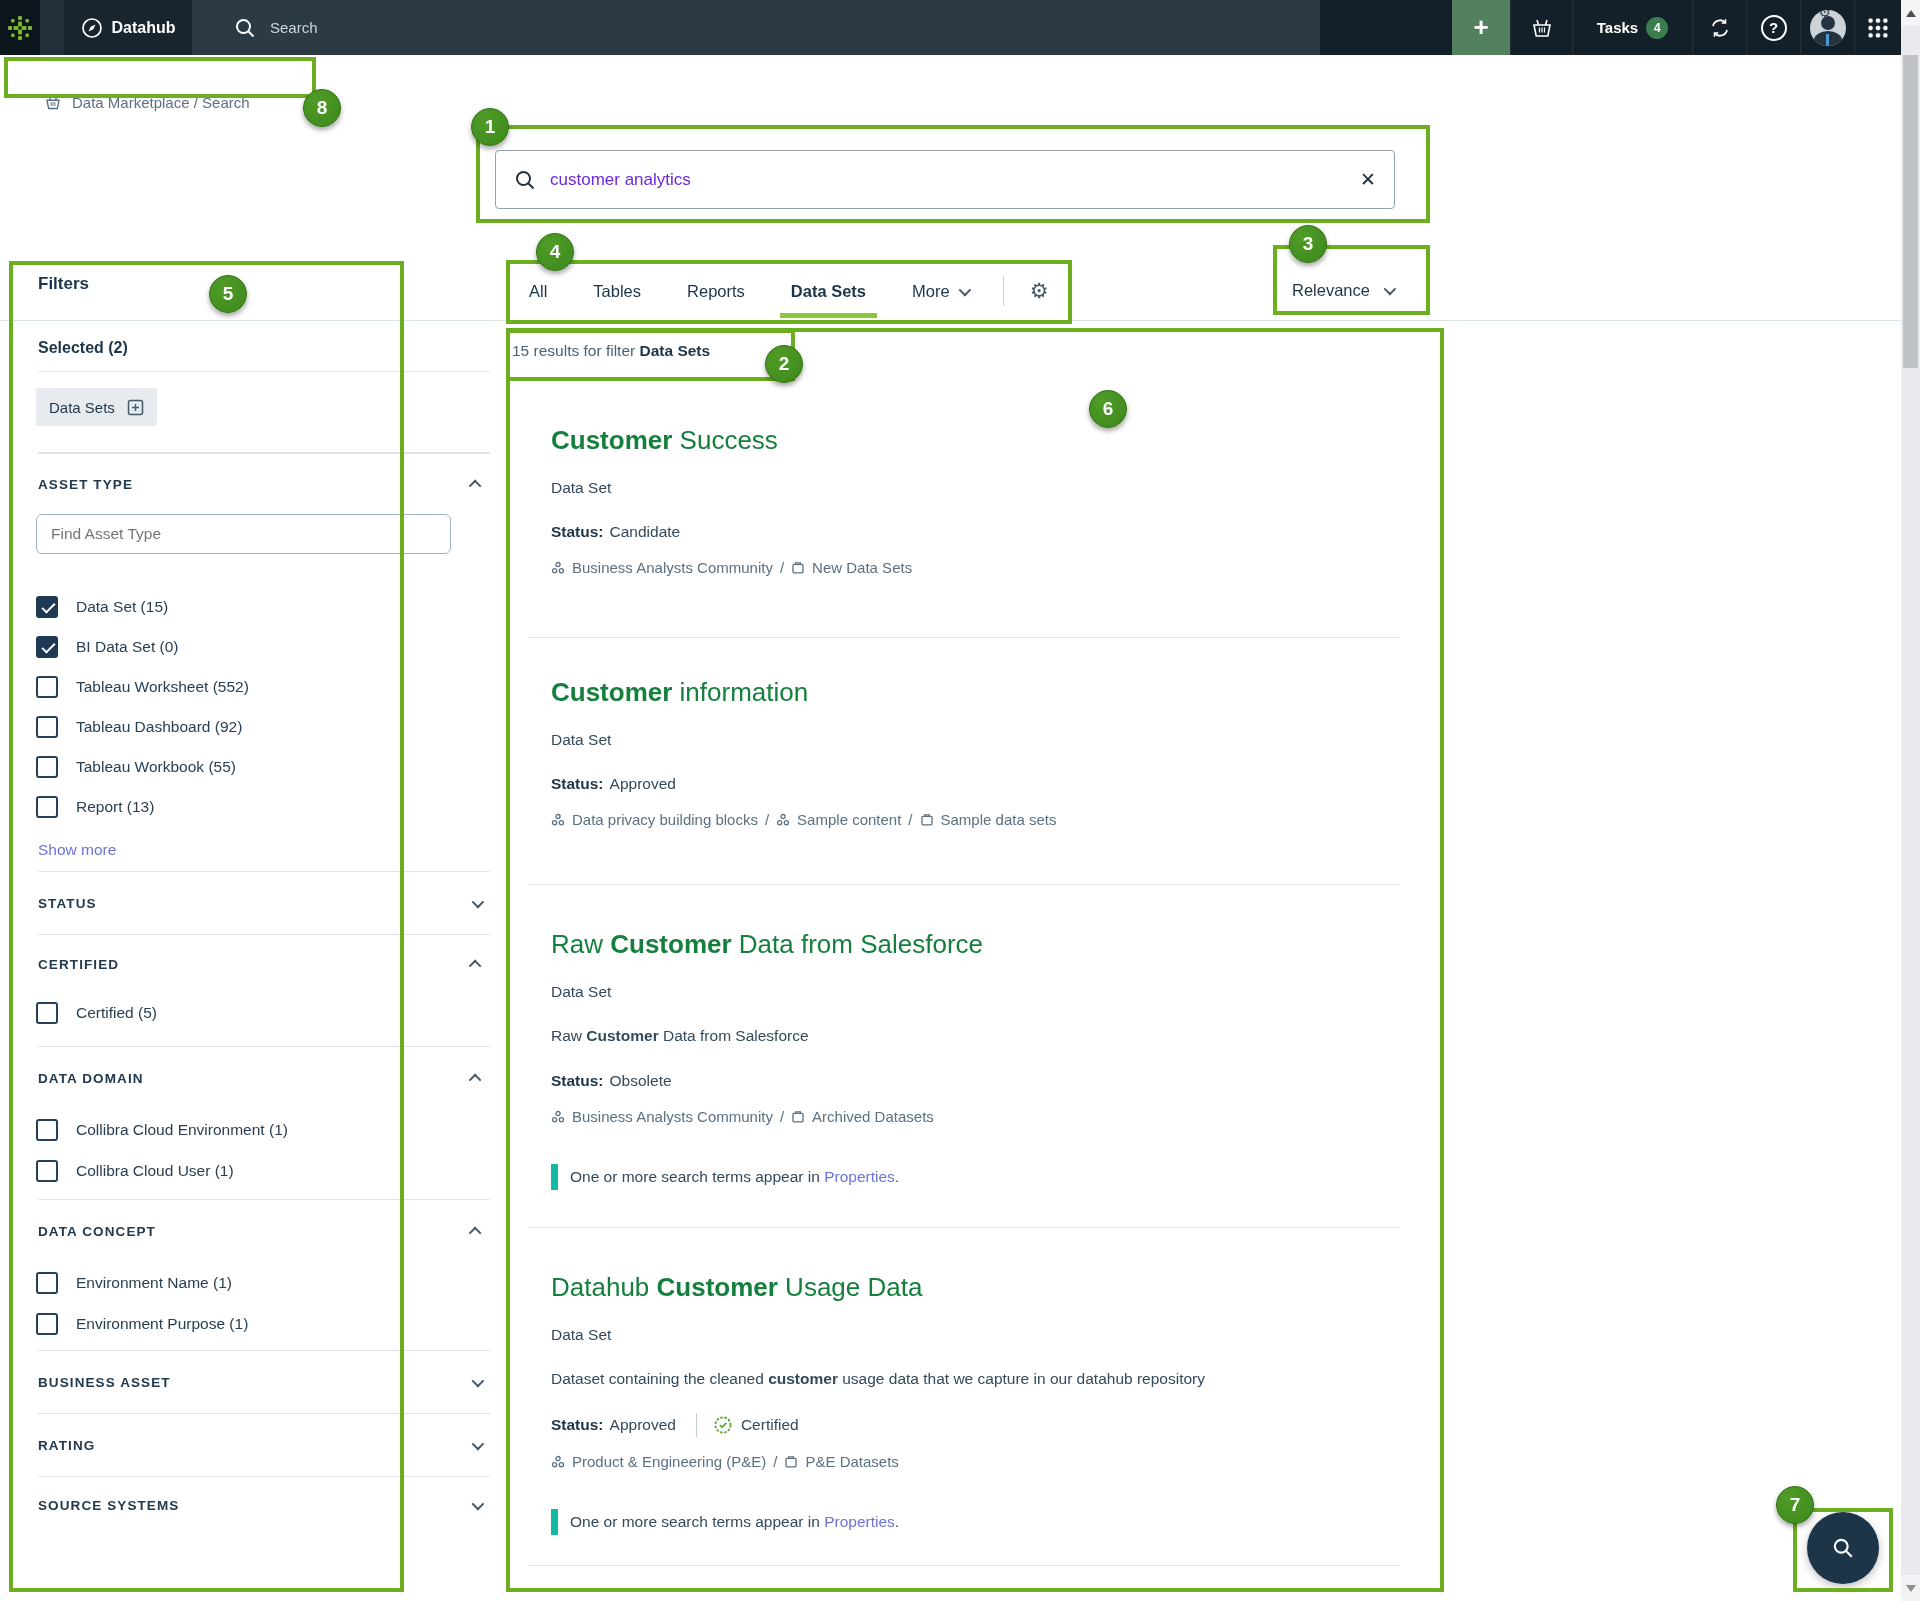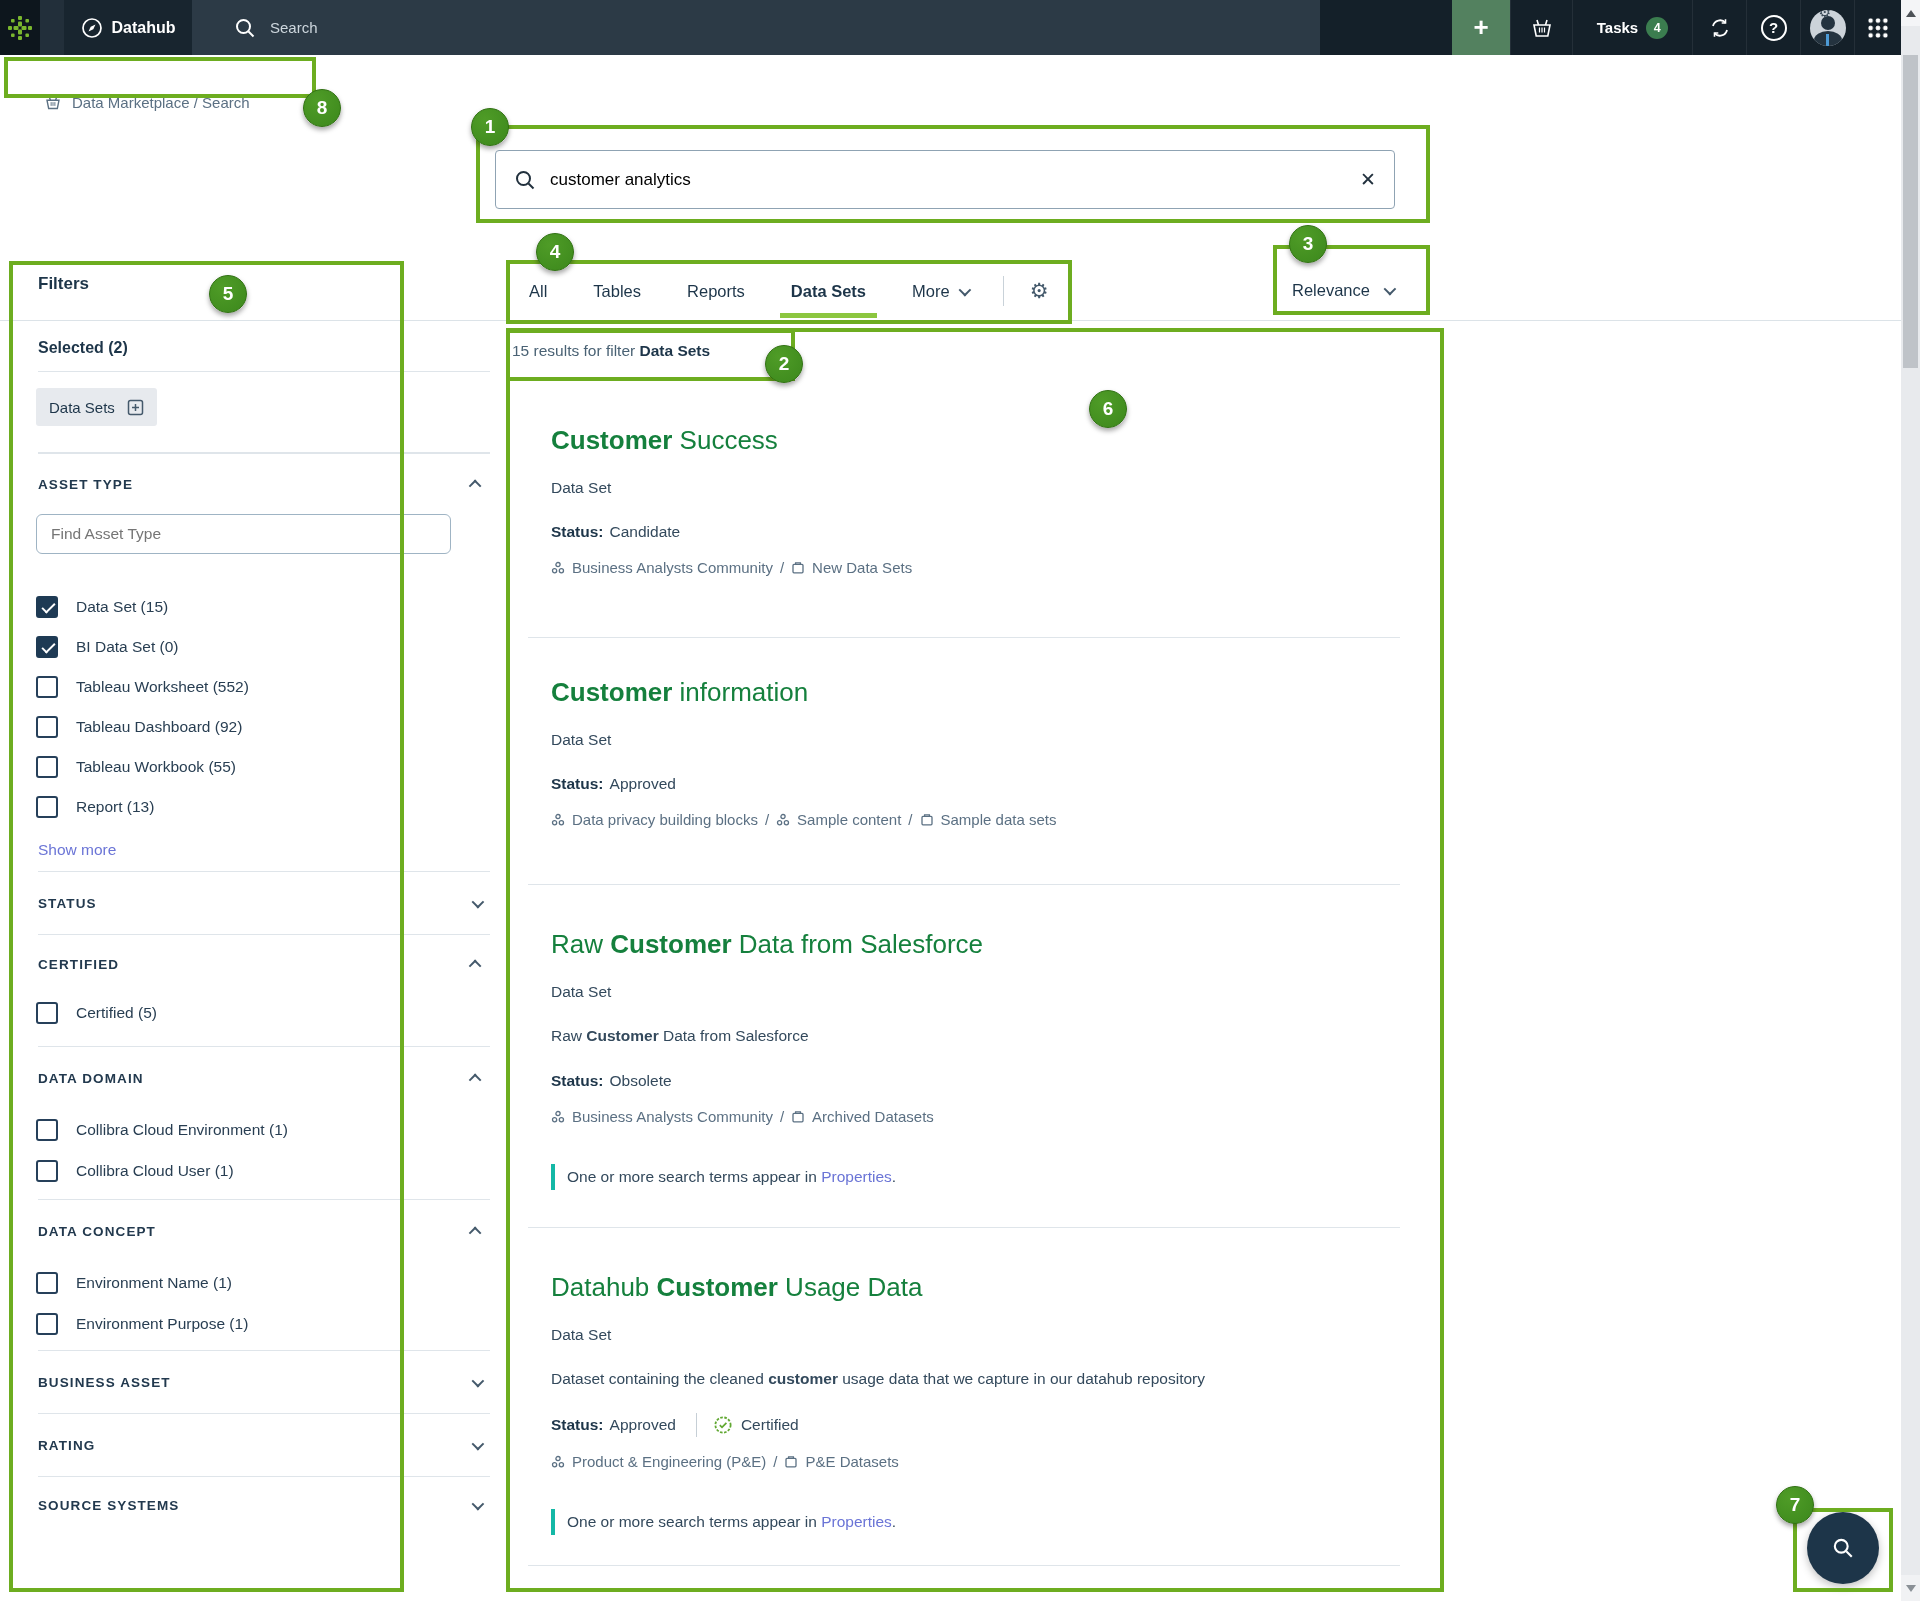--- a/index.html
+++ b/index.html
@@ -22,21 +22,21 @@
   .avatar .body { position:absolute; left:4px; top:21px; width:28px; height:18px; border-radius:50% 50% 0 0; background:#24333f; }
   .avatar .tie { position:absolute; left:16.5px; top:24px; width:3px; height:12px; background:#4d9bd6; }
   .avatar .gear { position:absolute; left:9px; top:-6px; font-size:14px; color:#3a4a56; }
   .grid-dots { width:20px; height:20px; background-image:radial-gradient(circle, #fff 2.1px, transparent 2.5px); background-size:7.4px 7.4px; background-position:center; }
 
   
   .breadcrumb-row { position:absolute; left:0; top:55px; width:1901px; height:56px; background:#fff; display:flex; align-items:flex-end; gap:10px; padding-left:44px; color:#5b7083; font-size:15px; }
 
   
   .search-box { position:absolute; left:495px; top:150px; width:900px; height:59px; background:#fff; border:1px solid #8fa3b3; border-radius:4px; display:flex; align-items:center; padding:0 18px; gap:14px; }
-  .search-box input { border:none; outline:none; flex:1; font-size:17px; color:#000000; font-family:"Liberation Sans",sans-serif; }
+  .search-box input { border:none; outline:none; flex:1; font-size:17px; color:#6d28d9; font-family:"Liberation Sans",sans-serif; }
   .clear-x { font-size:19px; color:#21303d; cursor:pointer; line-height:1; }
 
   
   .tabs-row { position:absolute; left:506px; top:262px; height:58px; display:flex; align-items:center; }
   .tab { padding:0 23px; font-size:16.5px; color:#1d3549; cursor:pointer; height:58px; display:flex; align-items:center; position:relative; }
   .tab.active { font-weight:bold; }
   .tab.active::after { content:""; position:absolute; left:12px; right:12px; bottom:2px; height:5px; background:#8cc63f; }
   .tab .chev { margin-left:9px; }
   .tab-sep { width:1px; height:30px; background:#c9d2d9; margin:0 12px; }
   .gear-btn { font-size:21px; color:#44596b; padding:0 14px; cursor:pointer; }
@@ -72,21 +72,21 @@
   .card .title { font-size:26px; line-height:30px; color:#15803d; margin-bottom:22px; }
   .card .title b { font-weight:bold; }
   .card .type { font-size:15.5px; line-height:22px; margin-bottom:22px; color:#33495c; }
   .card .desc { font-size:15.5px; line-height:22px; margin-bottom:23px; color:#33495c; }
   .card .status-row { font-size:15.5px; line-height:22px; margin-bottom:14px; color:#33495c; display:flex; align-items:center; }
   .card .status-row b { color:#1d3549; margin-right:6px; }
   .vsep { width:1px; height:24px; background:#c6cfd6; margin:0 16px 0 20px; }
   .cert { display:flex; align-items:center; gap:8px; color:#33495c; }
   .path-row { font-size:15px; line-height:22px; color:#5b7083; display:flex; align-items:center; gap:7px; margin-bottom:26px; flex-wrap:wrap; }
   .path-row .seg { display:flex; align-items:center; gap:7px; cursor:pointer; }
-  .note { border-left:4px solid #14b8a6; padding-left:12px; font-size:15.5px; line-height:26px; color:#33495c; }
+  .note { border-left:7px solid #14b8a6; padding-left:12px; font-size:15.5px; line-height:26px; color:#33495c; }
   .note a { color:#6a74d6; text-decoration:none; cursor:pointer; }
   .card-div { position:absolute; left:528px; width:872px; height:1px; background:#dfe5ea; }
 
   
   .fab { position:absolute; left:1807px; top:1512px; width:72px; height:72px; border-radius:50%; background:#1d3549; display:flex; align-items:center; justify-content:center; cursor:pointer; box-shadow:0 3px 8px rgba(0,0,0,.25); }
 
   
   .scrollbar { position:absolute; left:1901px; top:0; width:19px; height:1601px; background:#e8eaed; }
   .sb-btn { position:absolute; left:0; width:19px; height:26px; background:#f4f5f7; display:flex; align-items:center; justify-content:center; }
   .tri-up { width:0; height:0; border-left:5px solid transparent; border-right:5px solid transparent; border-bottom:7px solid #4d5257; }

